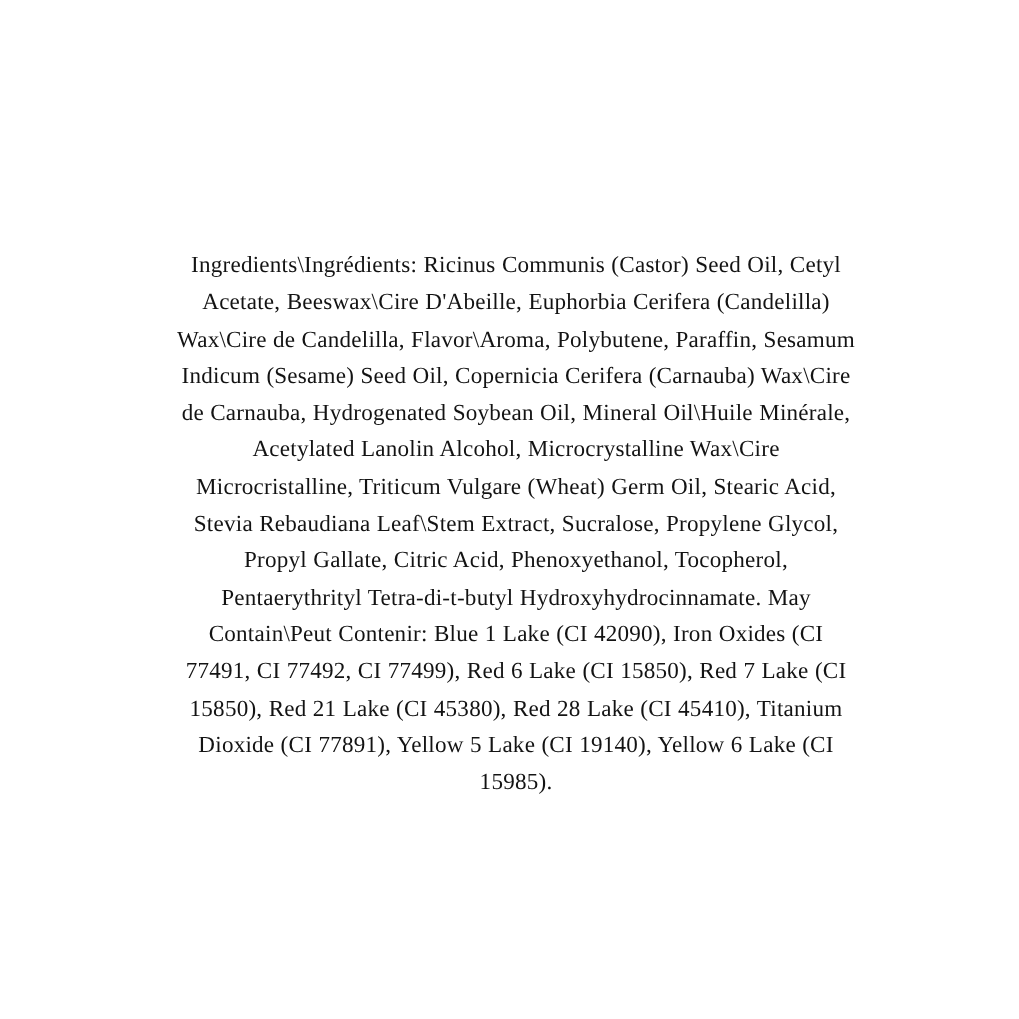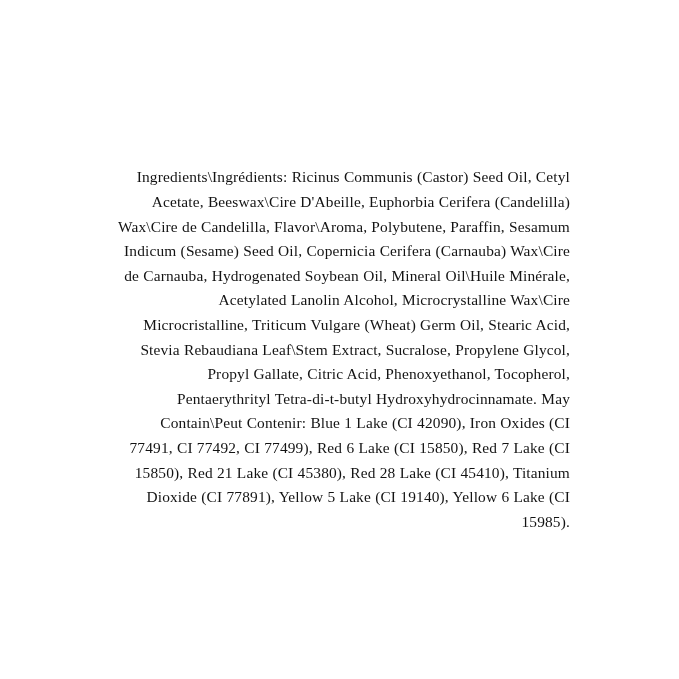--- a/index.html
+++ b/index.html
@@ -24,21 +24,21 @@
     position: absolute;
     left: 118px;
     top: 150px;
     width: 452px;
   }
   .ingredients-text {
     font-family: "Liberation Serif", serif;
     font-size: 15.4px;
     line-height: 24.6px;
     color: #131313;
-    text-align: right;
+    text-align: center;
     white-space: pre-wrap;
     word-spacing: 0.2px;
     letter-spacing: 0.01em;
   }
 </style>
 </head>
 <body>
 
 <div class="page">
   <div class="ingredients-block">

